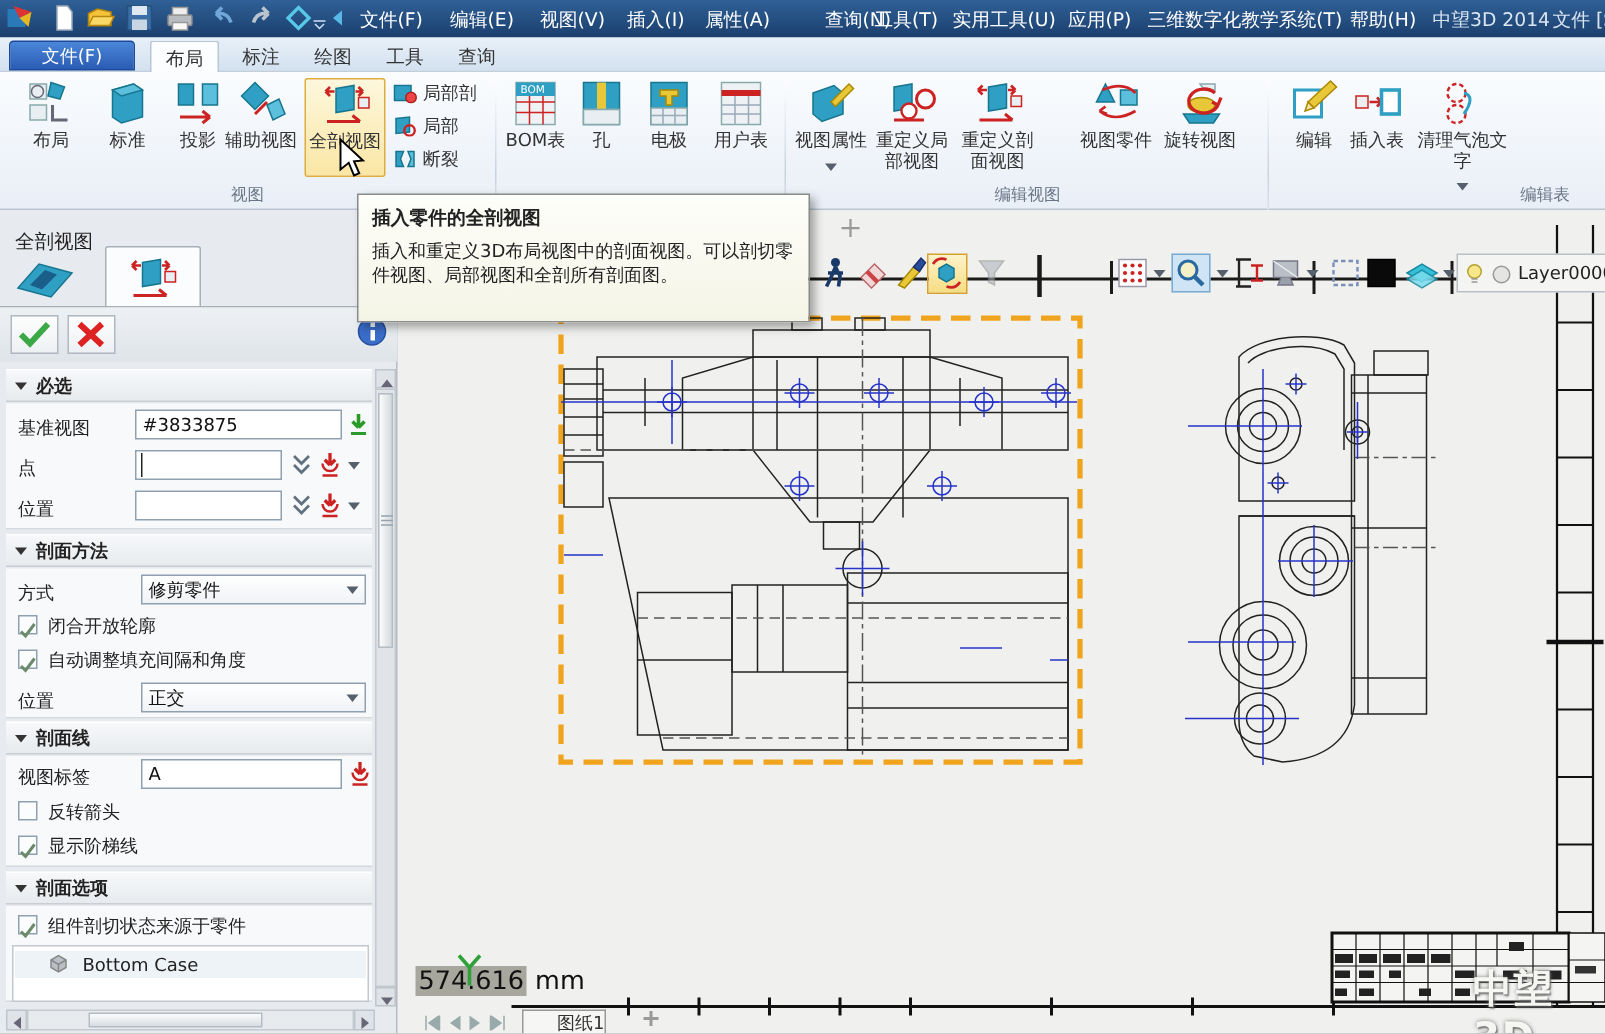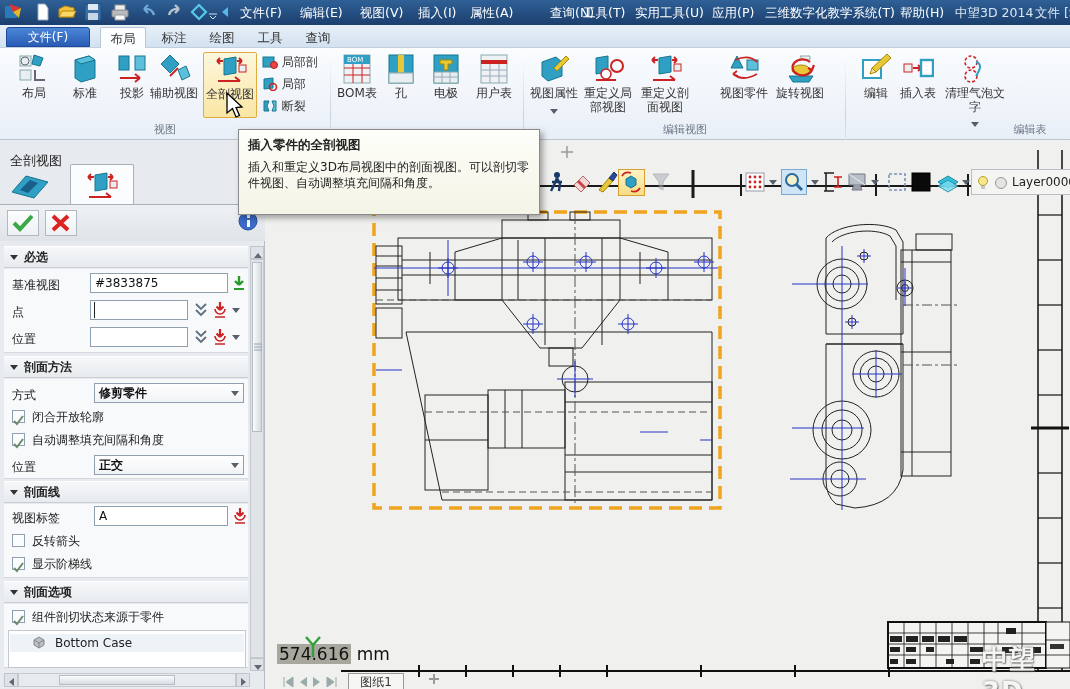--- a/index.html
+++ b/index.html
@@ -40,21 +40,21 @@
   #tooltip .tt-body{line-height:1.35;}
   #tooltip .tt-footer{margin-top:6px;}
   
   #panel{position:absolute;left:0;top:140px;width:265px;height:549px;background:#e7eaee;border-right:1px solid #b5bcc3;}
   .sec-h{position:absolute;left:4px;width:244px;height:22px;background:linear-gradient(#f6f8fa,#e7ebee);
     border-top:1px solid #fff;border-bottom:1px solid #c9ced4;font-size:12px;font-weight:bold;color:#222;line-height:21px;padding-left:6px;}
   .sec-b{position:absolute;left:4px;width:244px;background:#f7f9fa;border-bottom:1px solid #d4d9de;}
   .tri{display:inline-block;width:0;height:0;border-left:4px solid transparent;border-right:4px solid transparent;border-top:5px solid #333;margin-right:6px;vertical-align:1px;}
   .flabel{position:absolute;font-size:12px;color:#222;}
   .finput{position:absolute;height:20px;border:1px solid #8fa0b0;background:#fff;font-size:12px;color:#111;padding:0 4px;}
-  .fselect{position:absolute;height:20px;border:1px solid #8fa0b0;background:linear-gradient(#fff,#f0f3f6);font-size:12px;color:#111;line-height:18px;padding:0 4px;font-weight:bold;}
+  .fselect{position:absolute;height:20px;border:1px solid #8fa0b0;background:linear-gradient(#fff,#f0f3f6);font-size:12px;color:#111;line-height:18px;padding:0 4px;}
   .fselect .caret{position:absolute;right:4px;top:7px;}
   .cb{position:absolute;width:13px;height:13px;border:1px solid #8fa0b0;background:#fafcfd;}
   .cl{position:absolute;font-size:12px;color:#222;}
   
   .sb-btn{position:absolute;background:#dfe3e7;border:1px solid #bfc5cb;}
   .arrow-u{width:0;height:0;border-left:4px solid transparent;border-right:4px solid transparent;border-bottom:5px solid #667;}
   .arrow-d{width:0;height:0;border-left:4px solid transparent;border-right:4px solid transparent;border-top:5px solid #667;}
   .arrow-l{width:0;height:0;border-top:4px solid transparent;border-bottom:4px solid transparent;border-right:5px solid #667;}
   .arrow-r{width:0;height:0;border-top:4px solid transparent;border-bottom:4px solid transparent;border-left:5px solid #667;}
   
@@ -778,29 +778,29 @@
           </svg></span>
       <span class="abs" style="left:20px;top:3px"><svg width="10" height="10">
             <path d="M9 0 L2 5 L9 10 Z" fill="#9aa"></path>
           </svg></span>
       <span class="abs" style="left:34px;top:3px"><svg width="10" height="10">
             <path d="M1 0 L8 5 L1 10 Z" fill="#9aa"></path>
           </svg></span>
       <span class="abs" style="left:48px;top:3px"><svg width="12" height="10">
             <path d="M10 0 v10 M1 0 L8 5 L1 10 Z" fill="#9aa" stroke="#9aa"></path>
           </svg></span>
-      <span class="abs" style="left:70px;top:0;width:56px;height:16px;background:#f6f6f4;border:1px solid #999;border-bottom:none;text-align:center;color:#333">图纸1</span>
+      <span class="abs" style="left:70px;top:0;width:56px;height:16px;background:#f6f6f4;border:1px solid #999;border-bottom:none;text-align:right;color:#333">图纸1</span>
       <span class="abs" style="left:150px;top:0px"><svg width="12" height="12">
             <path d="M6 1 v10 M1 6 h10" stroke="#999" stroke-width="2"></path>
           </svg></span>
     </div>
   </div>
 
   <div id="tooltip">
     <div class="tt-title">插入零件的全剖视图</div>
-    <div class="tt-body">插入和重定义3D布局视图中的剖面视图。可以剖切零件视图、自动调整填充间隔和角度。</div>
+    <div class="tt-body">插入和重定义3D布局视图中的剖面视图。可以剖切零件视图、局部视图和全剖所有剖面图。</div>
   </div>
 
   <svg class="abs" style="left:225px;top:92px;z-index:99" width="20" height="28">
     <path d="M2 1 L2 21 L7.5 16.5 L11 25 L14.5 23.5 L11 15.5 L17 15 Z" fill="#fff" stroke="#000" stroke-width="1.3"></path>
   </svg>
 
 </div>
 
 </body></html>

